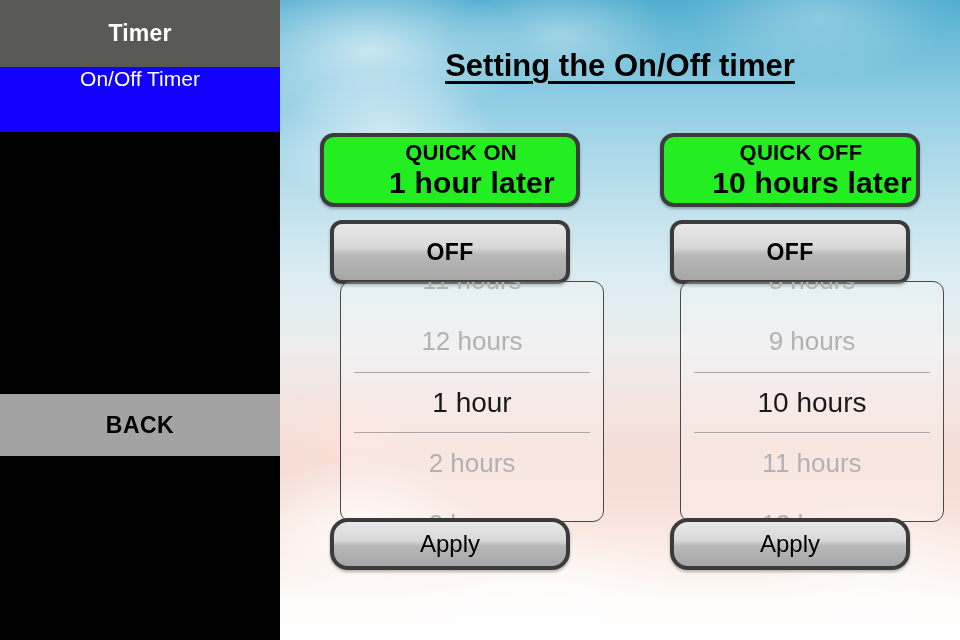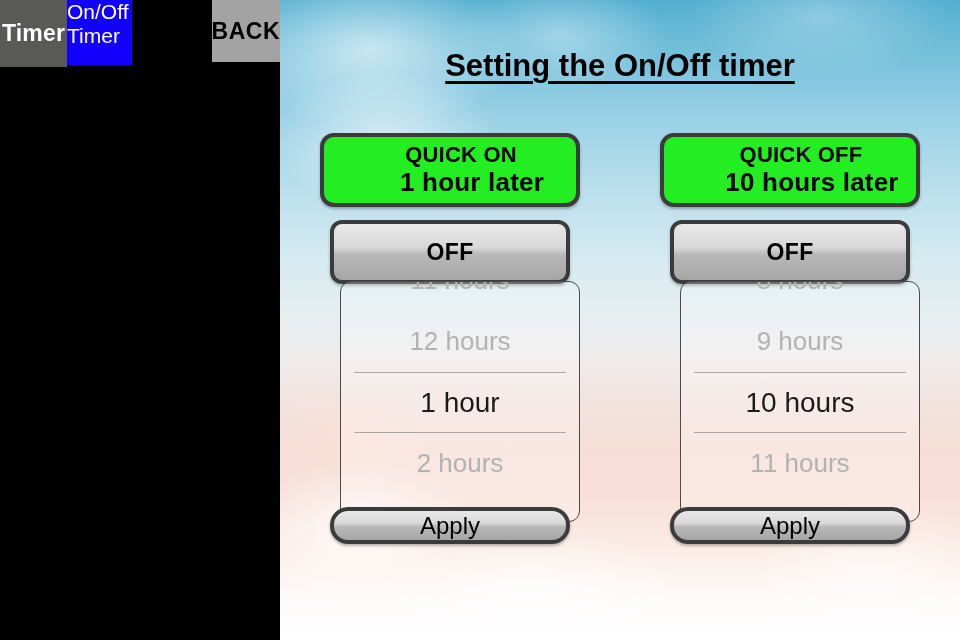--- a/index.html
+++ b/index.html
@@ -8,21 +8,21 @@
     width:960px;height:640px;overflow:hidden;
     font-family:"Liberation Sans","DejaVu Sans",sans-serif;
     background:#000;
   }
   #app{position:relative;width:960px;height:640px;}
 
   
   #sidebar{
     position:absolute;left:0;top:0;width:280px;height:456px;
     background:#000;
-    display:flex;flex-direction:row;
+    display:flex;flex-direction:column;
   }
   .side-header{
     height:67px;flex:0 0 67px;
     background:#595955;
     color:#ffffff;
     font-size:23px;font-weight:bold;
     display:flex;align-items:center;justify-content:center;
     letter-spacing:.2px;
   }
   .side-item{
@@ -107,40 +107,40 @@
     border-radius:14px;
     color:#000000;
     display:flex;flex-direction:column;
     align-items:center;justify-content:center;
     line-height:1.12;
     box-shadow:0 2px 3px rgba(0,0,0,.28);
     cursor:pointer;
     font-size:0;
   }
   .quick-line1{font-size:22px;font-weight:bold;letter-spacing:.2px;margin-left:22px;}
-  .quick-line2{font-size:26px;font-weight:bold;letter-spacing:.2px;margin-left:44px;}
+  .quick-line2{font-size:30px;font-weight:bold;letter-spacing:.2px;margin-left:44px;}
 
   .state-btn,.apply-btn{
     position:absolute;left:10px;width:240px;
     box-sizing:border-box;
     background:linear-gradient(to bottom,#e9e9e9 0%,#d8d8d8 42%,#b8b8b8 55%,#a6a6a6 100%);
     border:4px solid #3b3b3b;
     border-radius:12px;
     color:#000000;
     display:flex;align-items:center;justify-content:center;
     box-shadow:0 2px 3px rgba(0,0,0,.28);
     cursor:pointer;
   }
   .state-btn{top:220px;height:64px;font-size:23px;font-weight:bold;letter-spacing:.4px;}
-  .apply-btn{top:507px;height:37px;font-size:24px;font-weight:normal;border-radius:18px;}
+  .apply-btn{top:518px;height:52px;font-size:24px;font-weight:normal;border-radius:18px;}
 
   
   .picker{
     position:absolute;left:20px;top:281px;
-    width:240px;height:241px;
+    width:264px;height:241px;
     box-sizing:border-box;
     border:1px solid #4a4a4a;
     border-radius:11px;
     overflow:hidden;
     background:rgba(255,255,255,.26);
     cursor:ns-resize;
   }
   .picker-inner{
     position:absolute;left:0;top:-32px;width:100%;
   }

